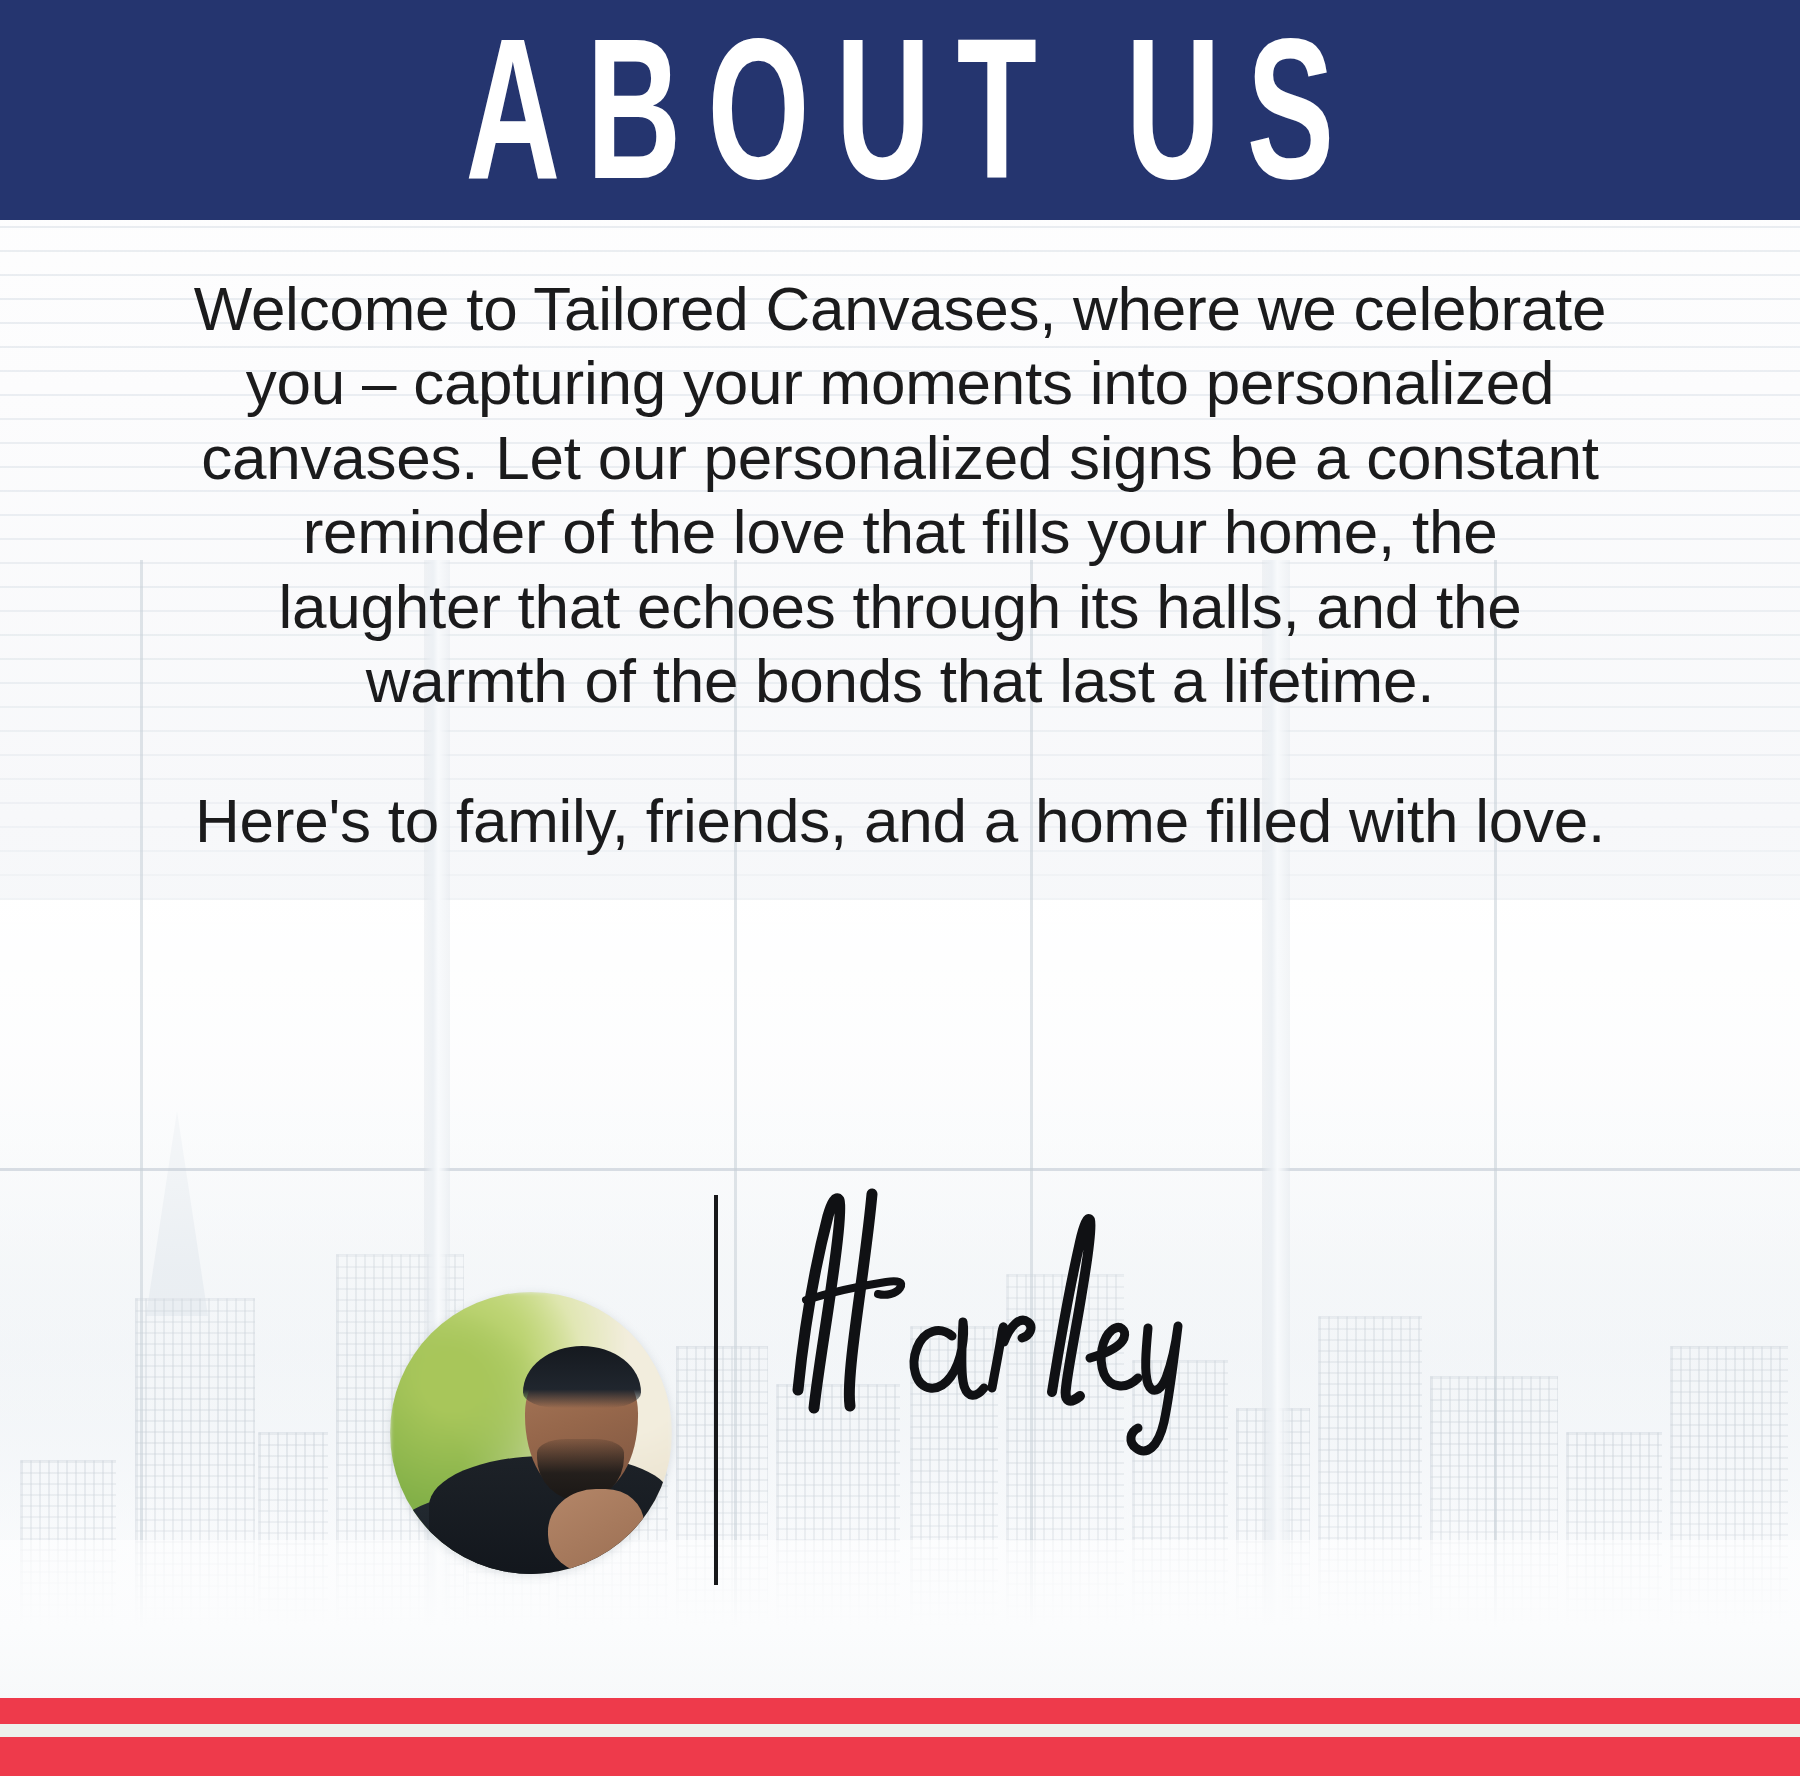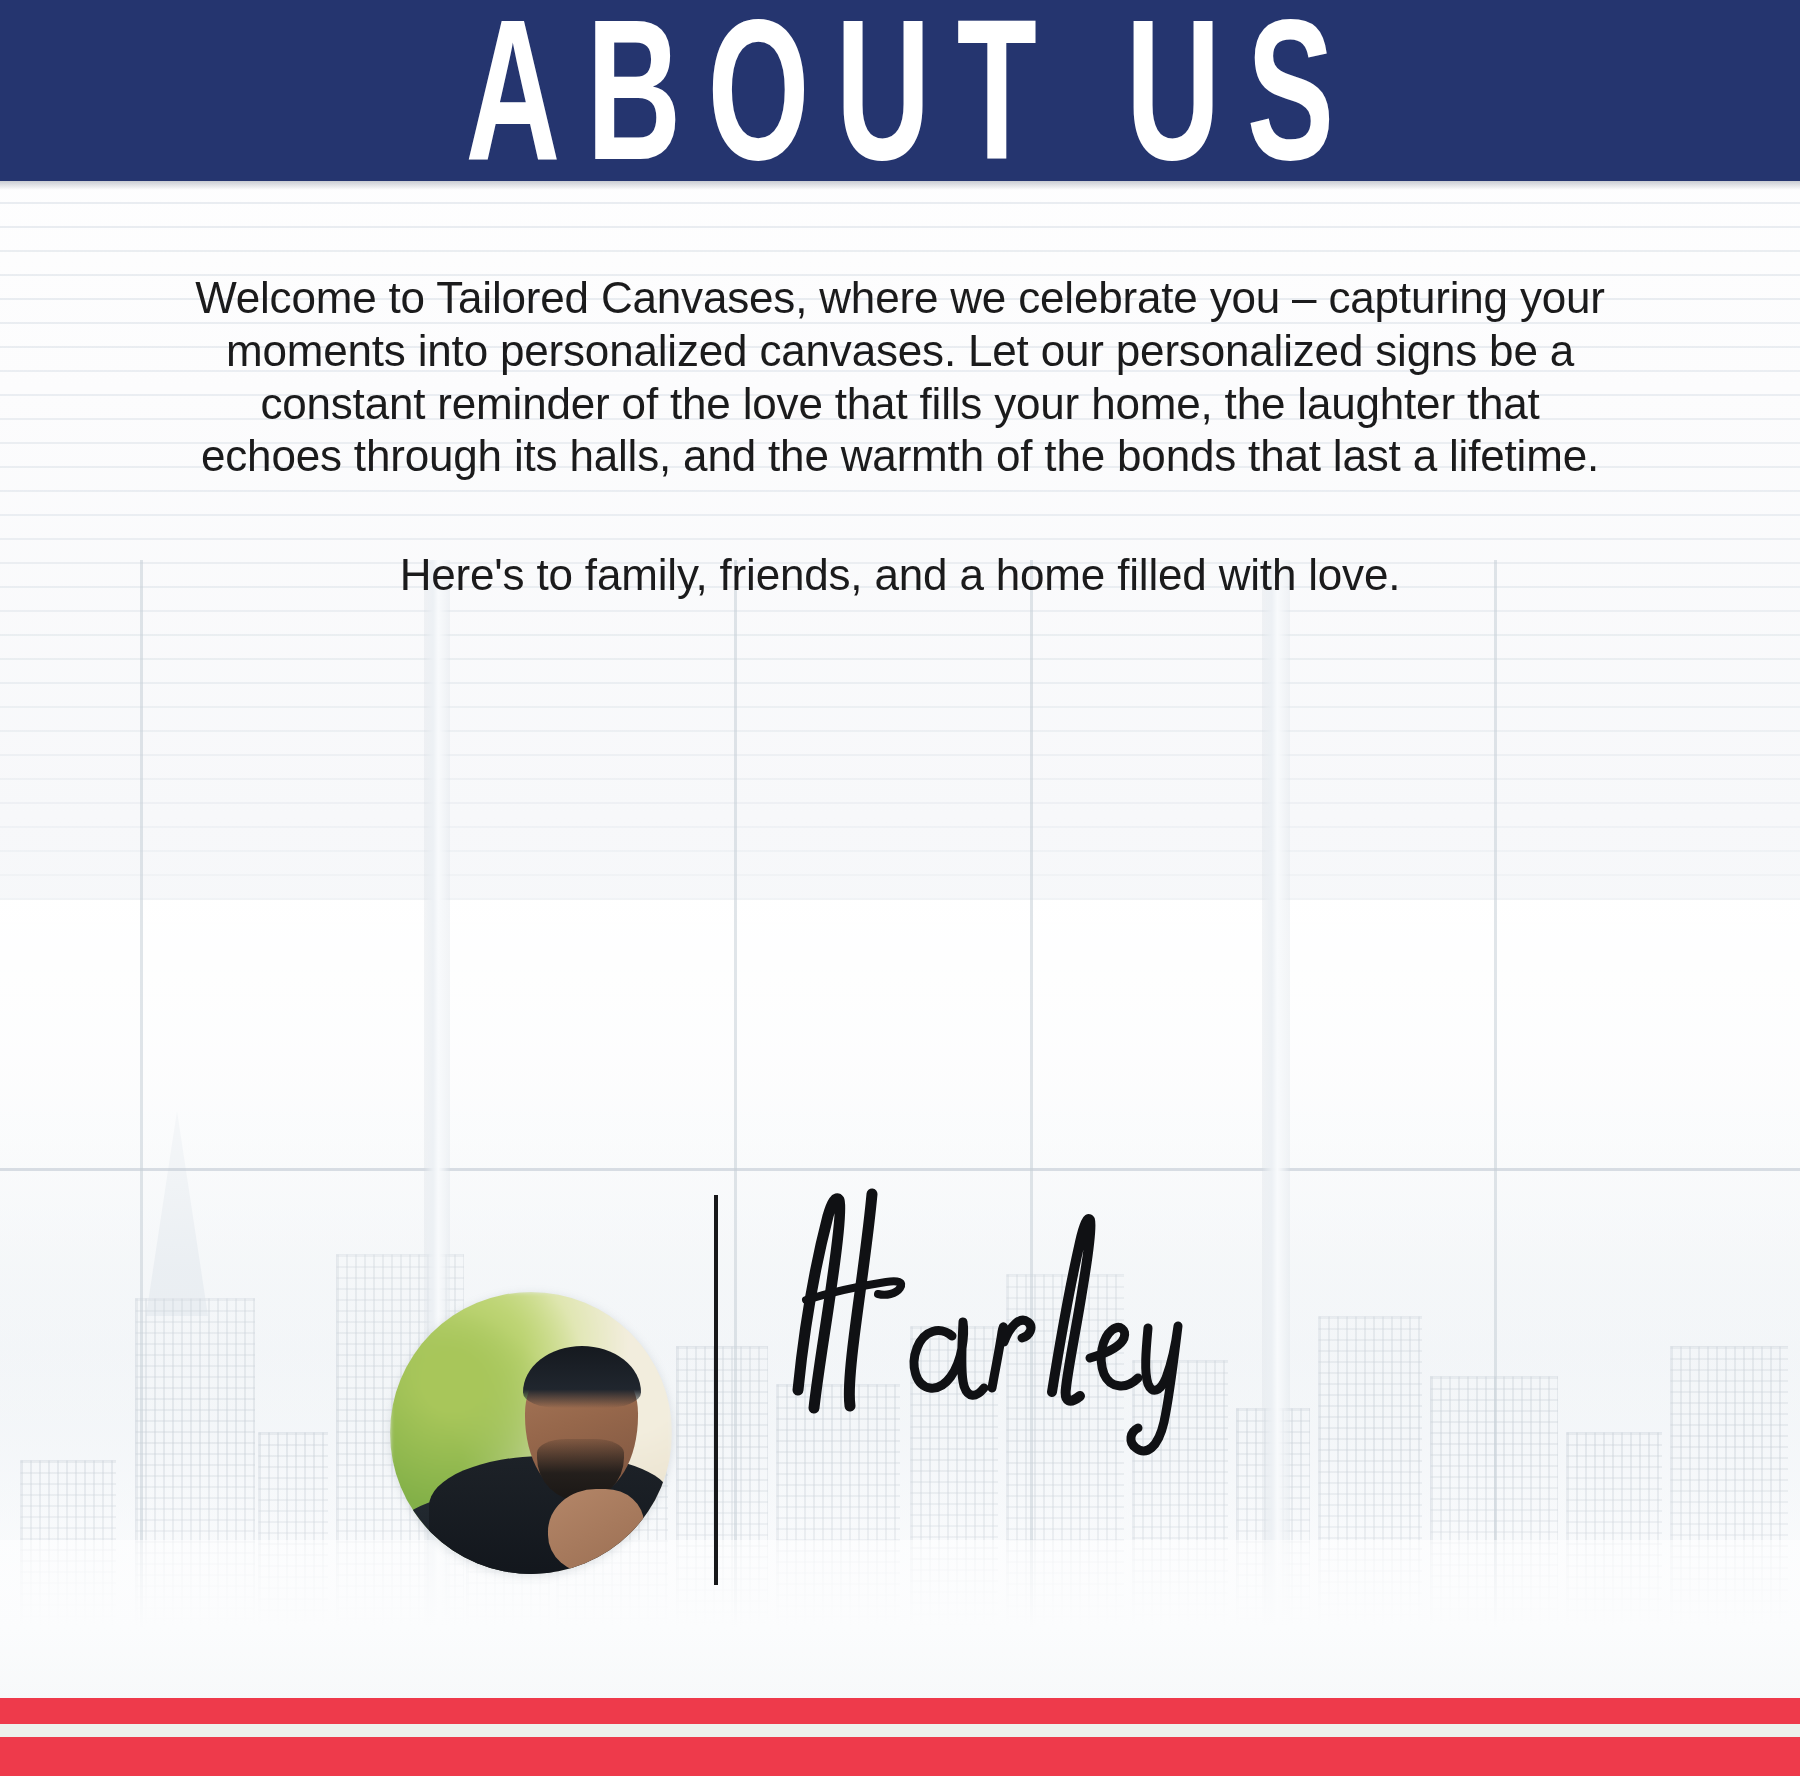--- a/index.html
+++ b/index.html
@@ -100,21 +100,21 @@
     position:absolute;
     width:0;height:0;
     border-left:31px solid transparent;
     border-right:31px solid transparent;
     border-bottom:205px solid #dfe5eb;
   }
 
   
   .banner {
     position:absolute; left:0; top:0;
-    width:1800px; height:181px;
+    width:1800px; height:220px;
     background:#25356f;
     z-index:20;
     display:flex; align-items:center; justify-content:center;
   }
   .banner-title {
     color:#ffffff;
     font-family:"Liberation Sans", sans-serif;
     font-weight:700;
     font-size:164px;
     line-height:.95;
@@ -133,21 +133,21 @@
 
   
   .copy {
     position:absolute;
     left:190px; top:272px;
     width:1420px;
     z-index:12;
     text-align:center;
     color:#1b1b1c;
     font-family:"Liberation Sans", sans-serif;
-    font-size:44px;
+    font-size:62px;
     line-height:1.20;
     font-weight:400;
     letter-spacing:-.004em;
   }
   .copy p { margin:0; }
   .copy .gap { height:66px; }
 
   
   .avatar {
     position:absolute;

